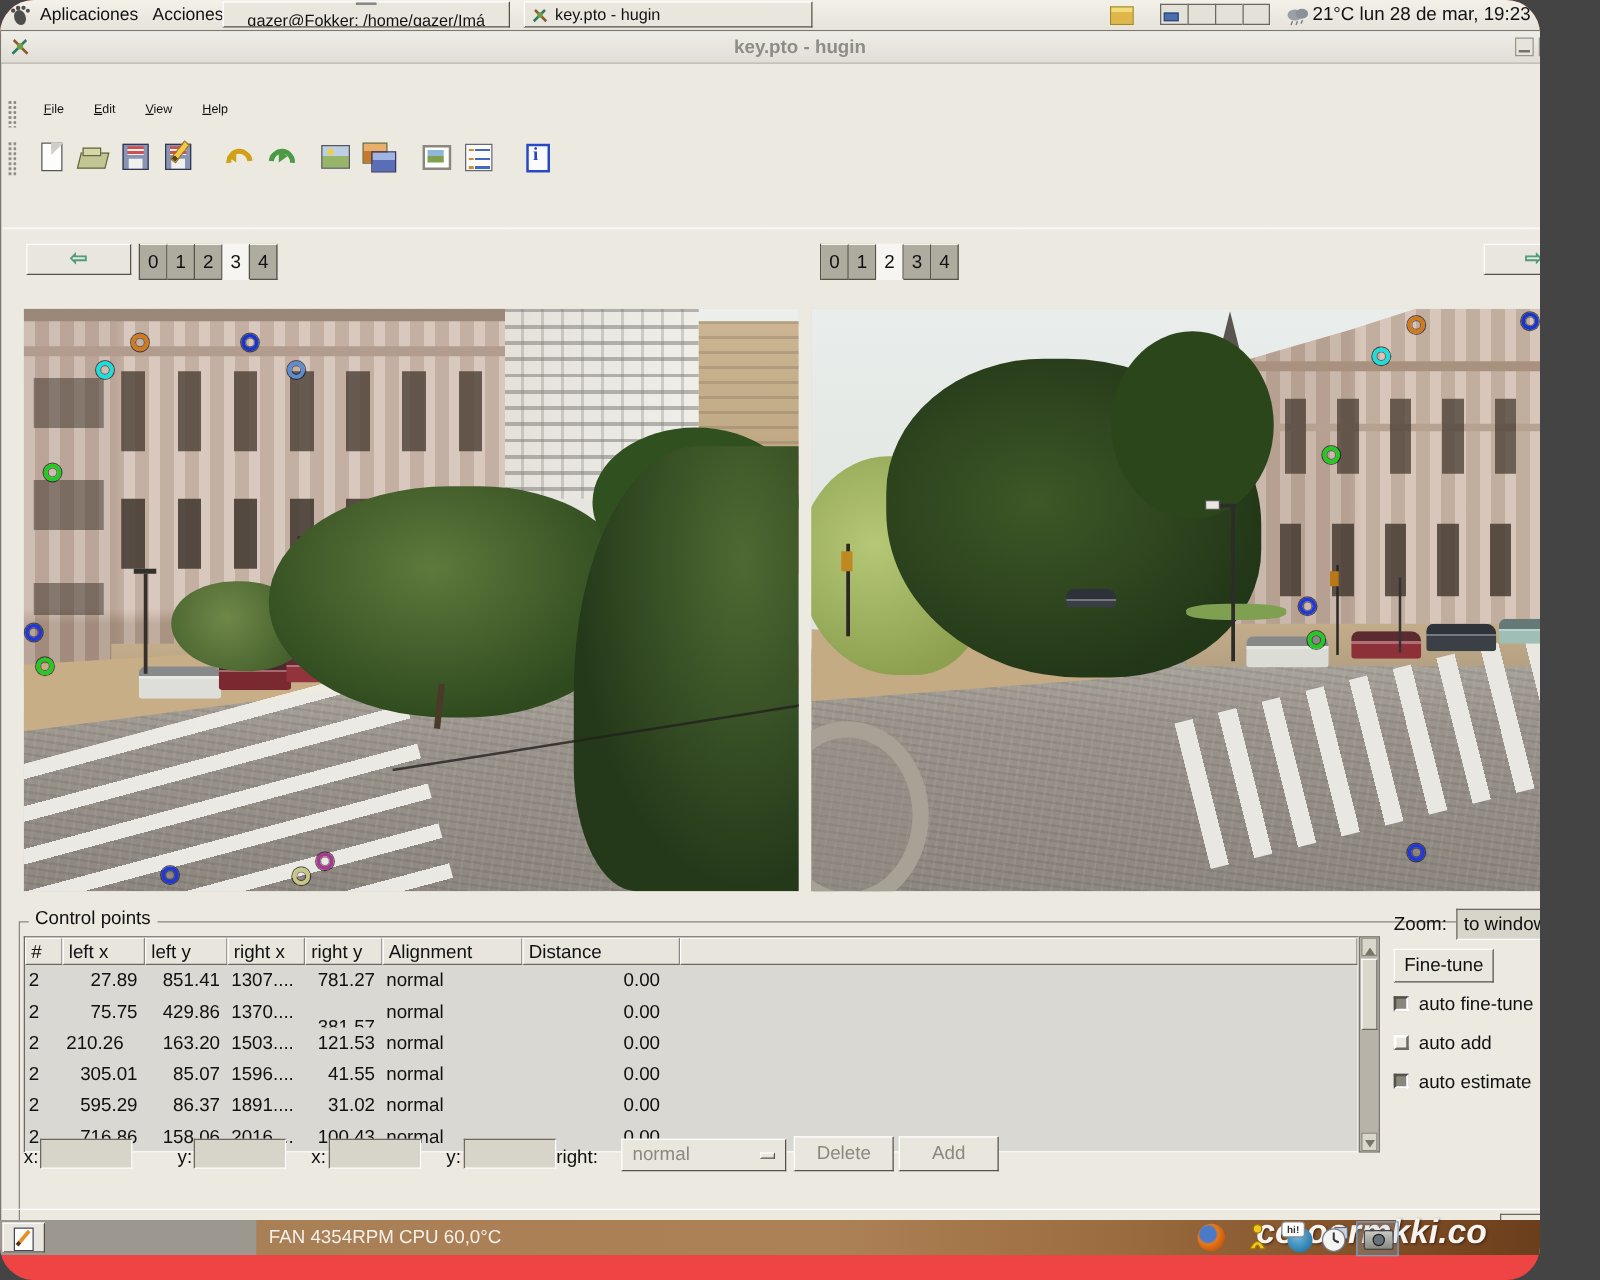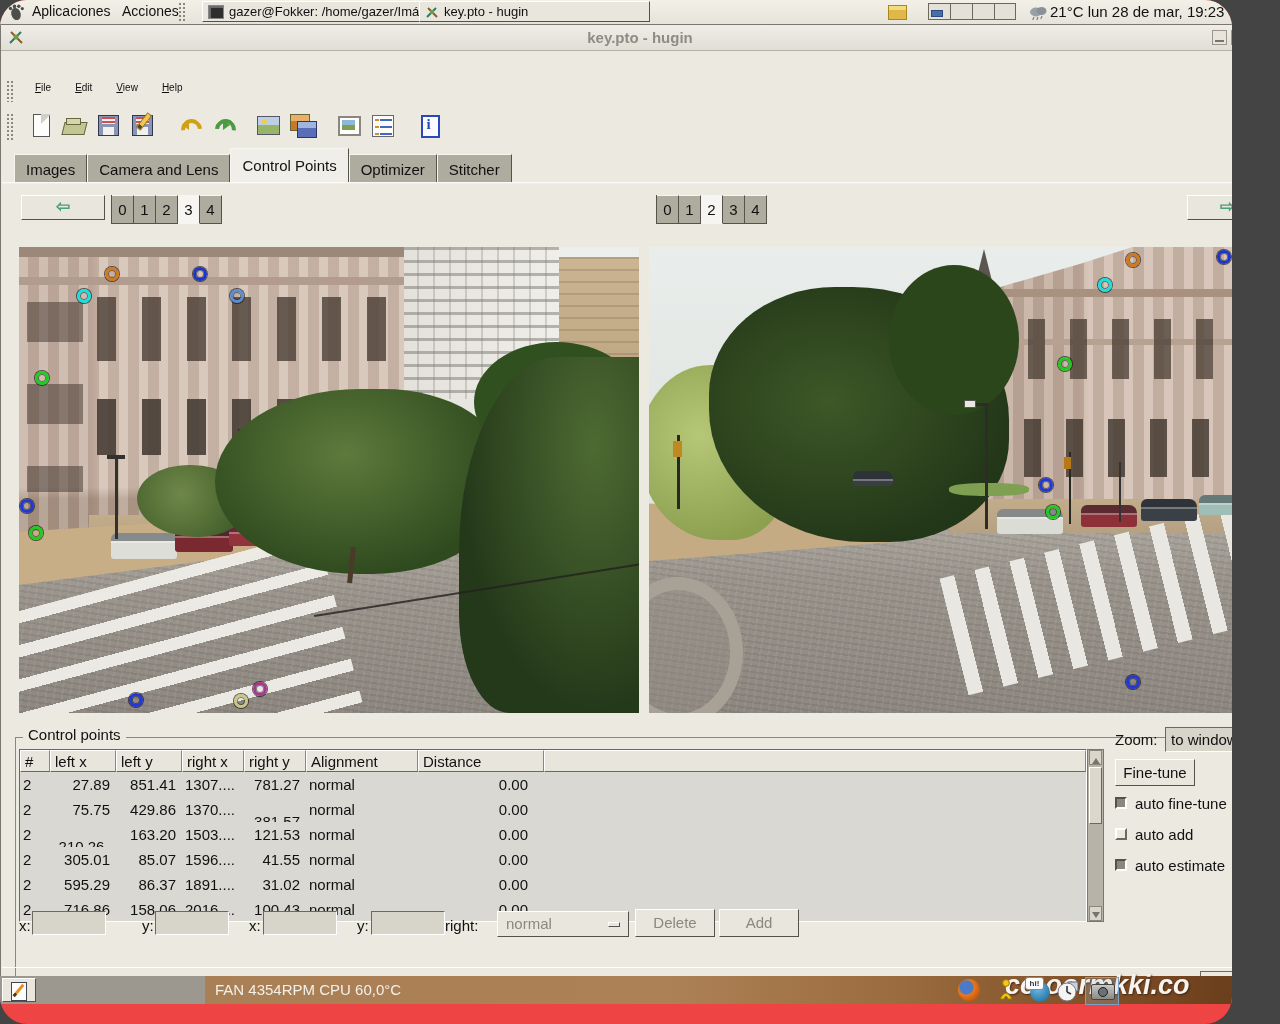--- a/index.html
+++ b/index.html
@@ -129,21 +129,21 @@
       <ellipse cx="9" cy="11" rx="4.6" ry="6.2" transform="rotate(-18 9 11)" fill="#4D4D4B"></ellipse>
       <circle cx="3.5" cy="5.5" r="1.7" fill="#4D4D4B"></circle>
         <circle cx="7.5" cy="3.4" r="1.8" fill="#4D4D4B"></circle>
       <circle cx="11.8" cy="3.2" r="1.7" fill="#4D4D4B"></circle>
         <circle cx="15.3" cy="5.6" r="1.6" fill="#4D4D4B"></circle>
     </svg>
     <span class="panel-menu abs" style="left:26px;">Aplicaciones</span>
     <span class="panel-menu abs" style="left:116px;">Acciones</span>
     <div class="abs grip" style="left:178px;top:2px;height:20px;"></div>
 
-    <div class="taskbtn raised" style="left:202px;width:230px;">
+    <div class="taskbtn raised" style="left:178px;width:230px;flex-direction:column;">
       <span style="width:14px;height:12px;background:#2E2E2E;border:1px solid #888;display:inline-block;
         box-shadow:inset 2px 2px 0 #6A6A6A;"></span>
       <span>gazer@Fokker: /home/gazer/Imá</span>
     </div>
     <div class="taskbtn raised" style="left:419px;width:231px;">
       <svg width="14" height="14">
         <line x1="2" y1="12" x2="11" y2="3" stroke="#2A7A6A" stroke-width="2"></line>
         <line x1="3" y1="3" x2="12" y2="12" stroke="#8A5A2A" stroke-width="2"></line>
         <circle cx="7" cy="7" r="2.2" fill="#6FA040"></circle>
       </svg>
@@ -231,27 +231,20 @@
           <div class="tbi tbi-preview"></div>
         </div>
         <div class="tbtn">
           <div class="tbi tbi-cp-list"></div>
         </div>
         <div class="tbtn" style="margin-left: 12px;">
           <div class="tbi tbi-about"></div>
         </div>
       </div>
 
-    <div id="tabstrip">
-        <div class="tab">Images</div>
-        <div class="tab">Camera and Lens</div>
-        <div class="tab active">Control Points</div>
-        <div class="tab">Optimizer</div>
-        <div class="tab">Stitcher</div>
-      </div>
     <div id="content-line"></div>
 
     <div class="navbtn raised" style="left:20px;width:84px;"><span>⇦</span></div>
     <div class="numsel" id="sel-left" style="left:110px;">
         <div class="numcell">0</div>
         <div class="numcell">1</div>
         <div class="numcell">2</div>
         <div class="numcell active">3</div>
         <div class="numcell">4</div>
       </div>
@@ -400,21 +393,21 @@
             <div class="tcell" style="width: 30px; text-align: left;">2</div>
             <div class="tcell" style="width: 66px; text-align: right;">75.75</div>
             <div class="tcell" style="width: 66px; text-align: right;">429.86</div>
             <div class="tcell" style="width: 62px; text-align: left;">1370....</div>
             <div class="tcell" style="width: 62px; text-align: right; margin-top: 12px;">381.57</div>
             <div class="tcell" style="width: 112px; text-align: left;">normal</div>
             <div class="tcell" style="width: 126px; text-align: right;">0.00</div>
           </div>
           <div class="trow">
             <div class="tcell" style="width: 30px; text-align: left;">2</div>
-            <div class="tcell" style="width: 66px; text-align: center; margin-top: 12px;">210.26</div>
+            <div class="tcell" style="width: 66px; text-align: left;">210.26</div>
             <div class="tcell" style="width: 66px; text-align: right;">163.20</div>
             <div class="tcell" style="width: 62px; text-align: left;">1503....</div>
             <div class="tcell" style="width: 62px; text-align: right;">121.53</div>
             <div class="tcell" style="width: 112px; text-align: left;">normal</div>
             <div class="tcell" style="width: 126px; text-align: right;">0.00</div>
           </div>
           <div class="trow">
             <div class="tcell" style="width: 30px; text-align: left;">2</div>
             <div class="tcell" style="width: 66px; text-align: right;">305.01</div>
             <div class="tcell" style="width: 66px; text-align: right;">85.07</div>

